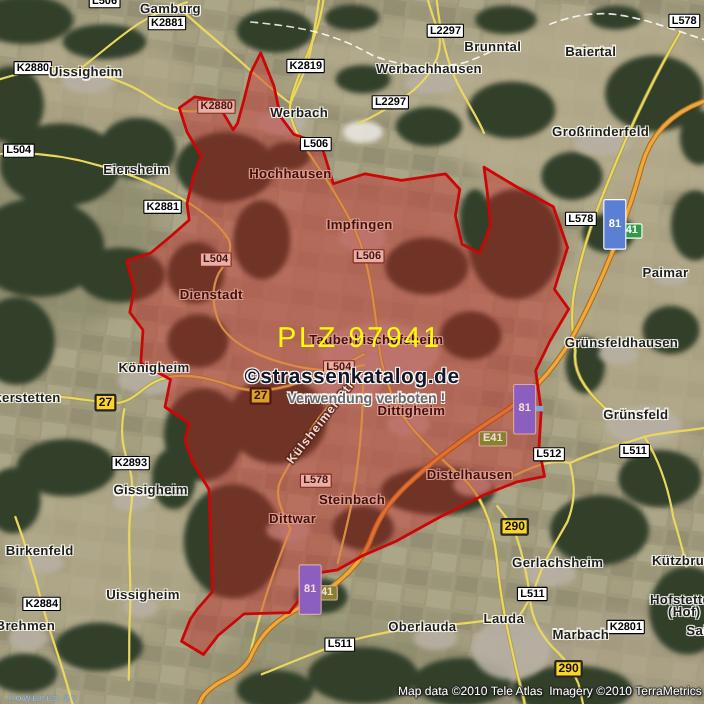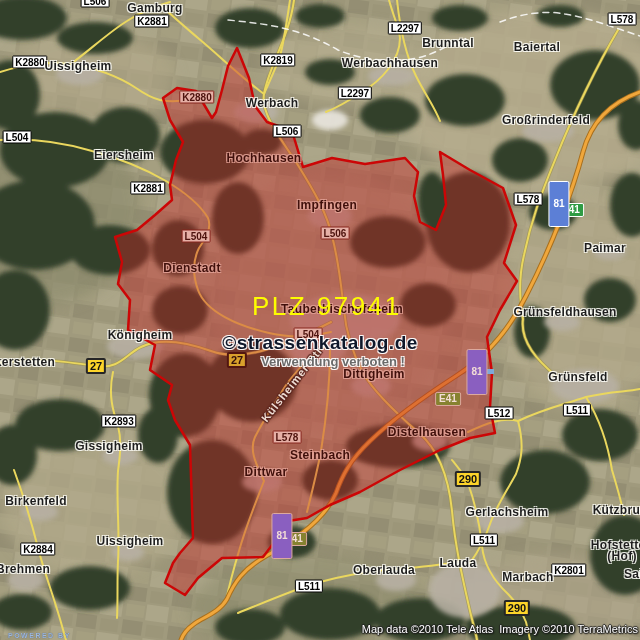--- a/index.html
+++ b/index.html
@@ -228,21 +228,21 @@
       <div class="lbl street tinted" style="left: 292px; top: 384px; transform: translate(-50%, -50%) rotate(-52deg);">Külsheimer Str</div>
       <div class="lbl town tinted" style="left: 374px; top: 374px;">Dittigheim</div>
       <div class="lbl shield-euro tinted" style="left: 448px; top: 375px;">E41</div>
       <div class="lbl shield-autobahn tinted" style="left: 477px; top: 372px;">81</div>
       <div class="lbl town" style="left: 578px; top: 377px;">Grünsfeld</div>
       <div class="lbl road" style="left: 577px; top: 410px;">L511</div>
       <div class="lbl road" style="left: 499px; top: 413px;">L512</div>
       <div class="lbl road" style="left: 119px; top: 421px;">K2893</div>
       <div class="lbl town tinted" style="left: 427px; top: 432px; text-align: right;">Distelhausen</div>
       <div class="lbl road tinted" style="left: 287px; top: 437px;">L578</div>
-      <div class="lbl town" style="left: 109px; top: 446px;">Gissigheim</div>
+      <div class="lbl town" style="left: 137px; top: 446px;">Gissigheim</div>
       <div class="lbl town tinted" style="left: 320px; top: 455px;">Steinbach</div>
       <div class="lbl town tinted" style="left: 266px; top: 472px;">Dittwar</div>
       <div class="lbl shield-yellow" style="left: 468px; top: 479px;">290</div>
       <div class="lbl town" style="left: 36px; top: 501px;">Birkenfeld</div>
       <div class="lbl town" style="left: 624px; top: 510px;">Kützbrunn</div>
       <div class="lbl town" style="left: 507px; top: 512px;">Gerlachsheim</div>
       <div class="lbl shield-euro tinted" style="left: 294px; top: 515px;">E41</div>
       <div class="lbl shield-autobahn tinted" style="left: 282px; top: 536px;">81</div>
       <div class="lbl road" style="left: 484px; top: 540px;">L511</div>
       <div class="lbl town" style="left: 130px; top: 541px;">Uissigheim</div>

